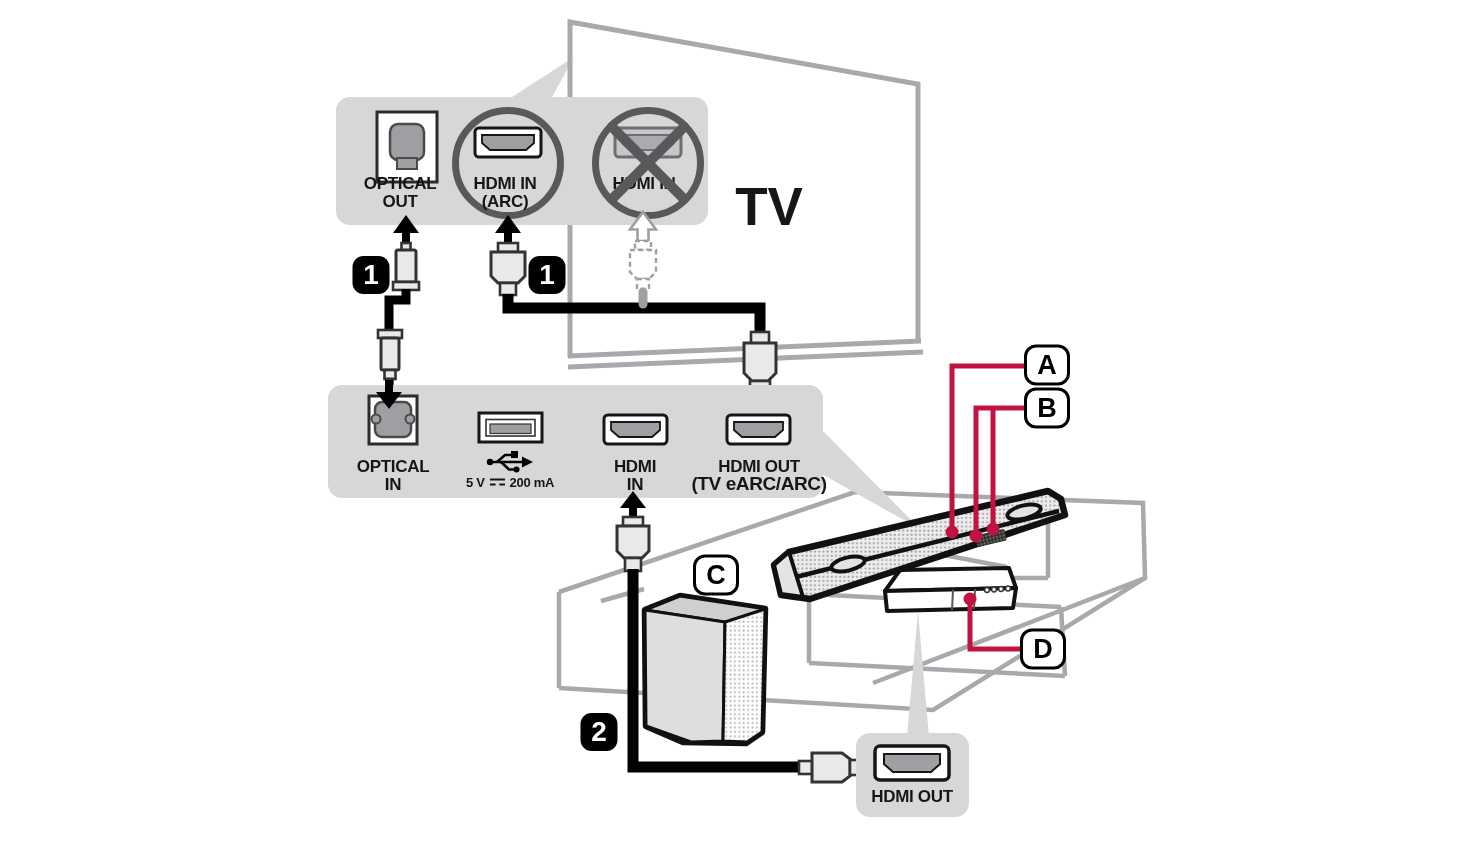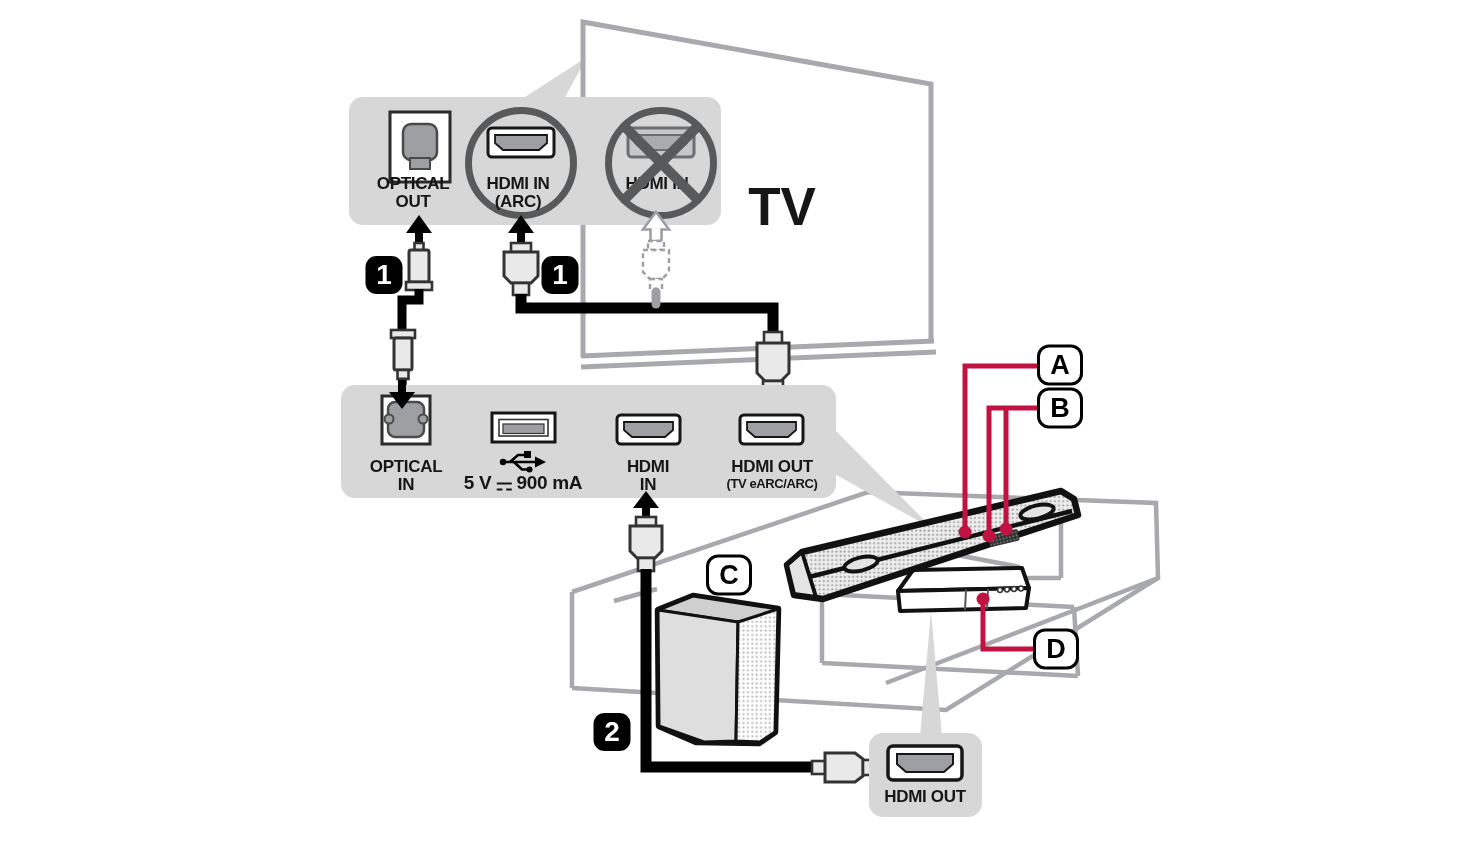--- a/index.html
+++ b/index.html
@@ -5,30 +5,30 @@
   :root{
     --accent_red:#c01342;
     --panel_gray:#d7d7d7;
     --outline_gray:#a7a9ac;
     --dark_gray:#58595b;
     --port_gray:#9d9fa2;
   }
   html,body{margin:0;padding:0;background:#fff;}
   body{width:1465px;height:850px;position:relative;overflow:hidden;
        font-family:"Liberation Sans", sans-serif;}
-  .stage{position:absolute;left:16px;top:0;width:1352px;height:850px;}
+  .stage{position:absolute;left:3px;top:0;width:1352px;height:850px;}
   svg{position:absolute;left:0;top:0;}
   #base{z-index:1;}
   .labels{position:absolute;left:0;top:0;width:100%;height:100%;z-index:2;pointer-events:none;}
   #overlay{z-index:3;}
   .lbl{position:absolute;transform:translate(-50%,-50%);font-weight:bold;color:#161616;
        white-space:nowrap;letter-spacing:-0.3px;font-size:17px;line-height:1;}
-  .lbl.small{font-size:13px;letter-spacing:-0.4px;}
+  .lbl.small{font-size:19px;letter-spacing:-0.4px;}
   .lbl.huge{font-size:53px;letter-spacing:0;}
-  .lbl.usb-row{display:flex;align-items:flex-end;gap:5px;font-size:19px;}
+  .lbl.usb-row{display:flex;align-items:center;gap:5px;font-size:13px;}
   .dc{display:inline-block;width:15px;height:10px;position:relative;}
   .dc::before{content:"";position:absolute;top:1px;left:0;right:0;border-top:2.6px solid #161616;}
   .dc::after{content:"";position:absolute;top:6.5px;left:0;right:0;border-top:2.6px dashed #161616;}
   .nbadge{position:absolute;transform:translate(-50%,-50%);width:37px;height:38px;background:#000;
           color:#fff;border-radius:11px;display:flex;align-items:center;justify-content:center;
           font-size:28px;font-weight:bold;z-index:2;}
   .lbadge{position:absolute;transform:translate(-50%,-50%);width:40px;height:35px;background:#fff;
           border:3.6px solid #000;border-radius:12px;display:flex;align-items:center;justify-content:center;
           font-size:27px;font-weight:bold;color:#000;z-index:2;}
 </style>
@@ -261,21 +261,21 @@
   <div class="lbl" style="left:502px;top:183px">HDMI IN</div>
   <div class="lbl" style="left:502px;top:201px">(ARC)</div>
   <div class="lbl" style="left:641px;top:183px">HDMI IN</div>
   <div class="lbl huge" style="left:766px;top:206px">TV</div>
 
   <div class="lbl" style="left:390px;top:466px">OPTICAL</div>
   <div class="lbl" style="left:390px;top:484px">IN</div>
   <div class="lbl usb-row" style="left:507px;top:482px">
     <span>5 V</span>
     <span class="dc"></span>
-    <span>900 mA</span>
+    <span>200 mA</span>
   </div>
   <div class="lbl" style="left:632px;top:466px">HDMI</div>
   <div class="lbl" style="left:632px;top:484px">IN</div>
   <div class="lbl" style="left:756px;top:466px">HDMI OUT</div>
   <div class="lbl small" style="left:756px;top:483px">(TV eARC/ARC)</div>
 
   <div class="lbl" style="left:909px;top:796px">HDMI OUT</div>
 
   <div class="nbadge" style="left:368px;top:275px">1</div>
   <div class="nbadge" style="left:544px;top:275px">1</div>

